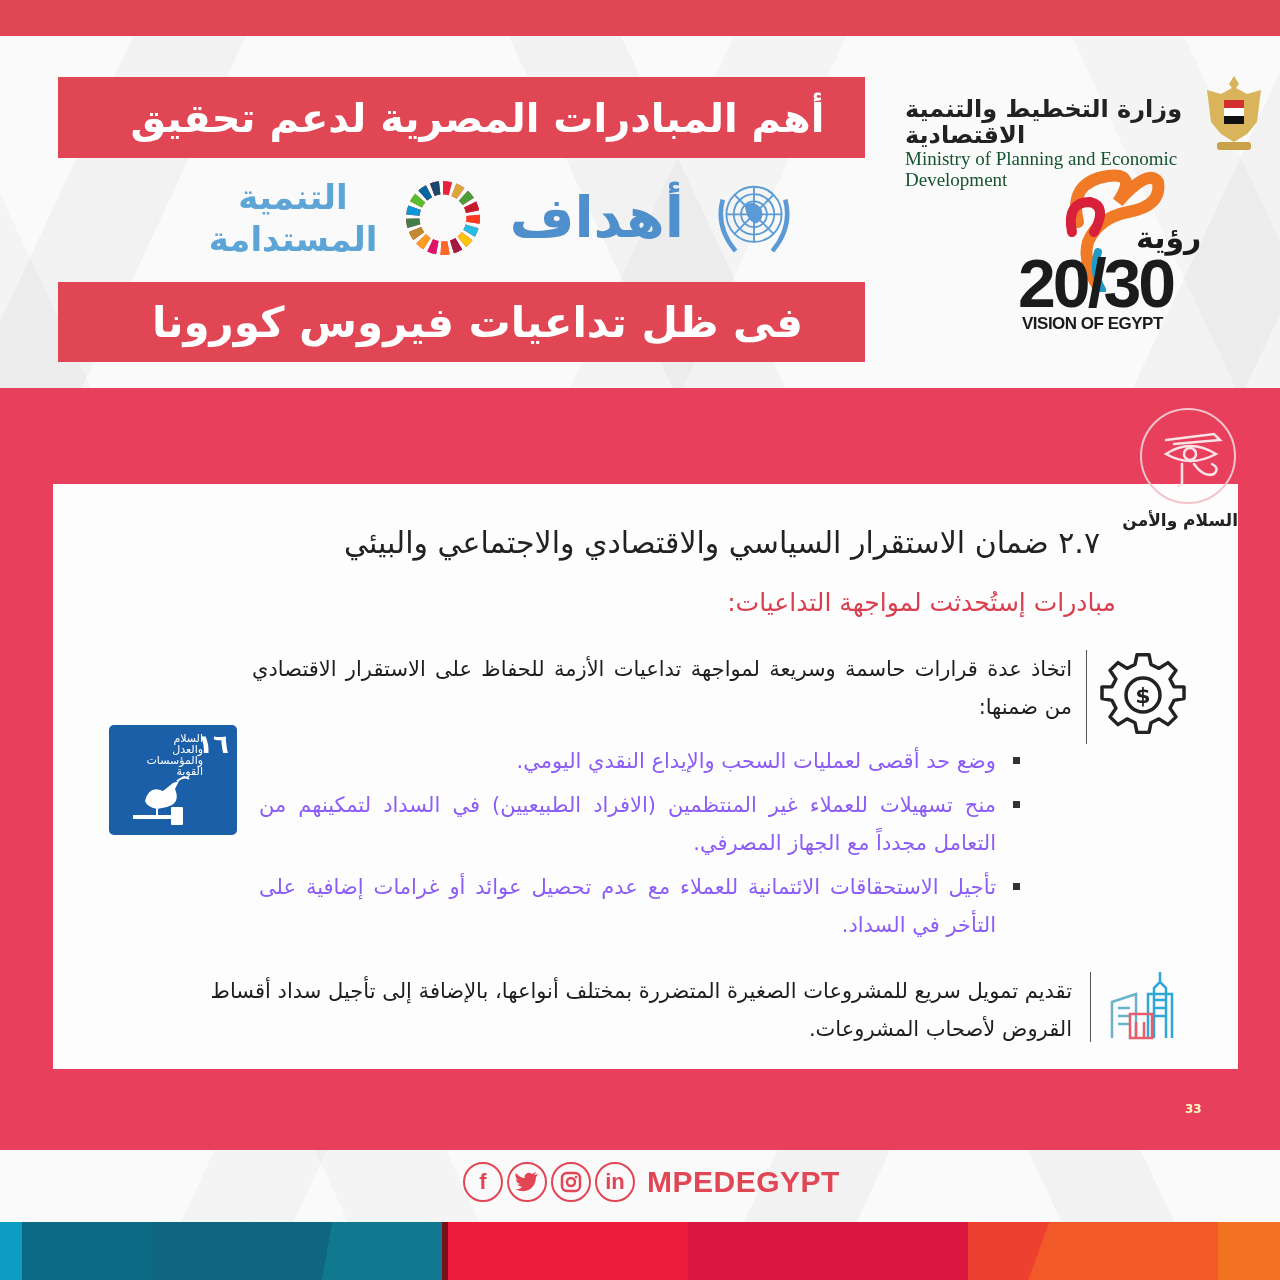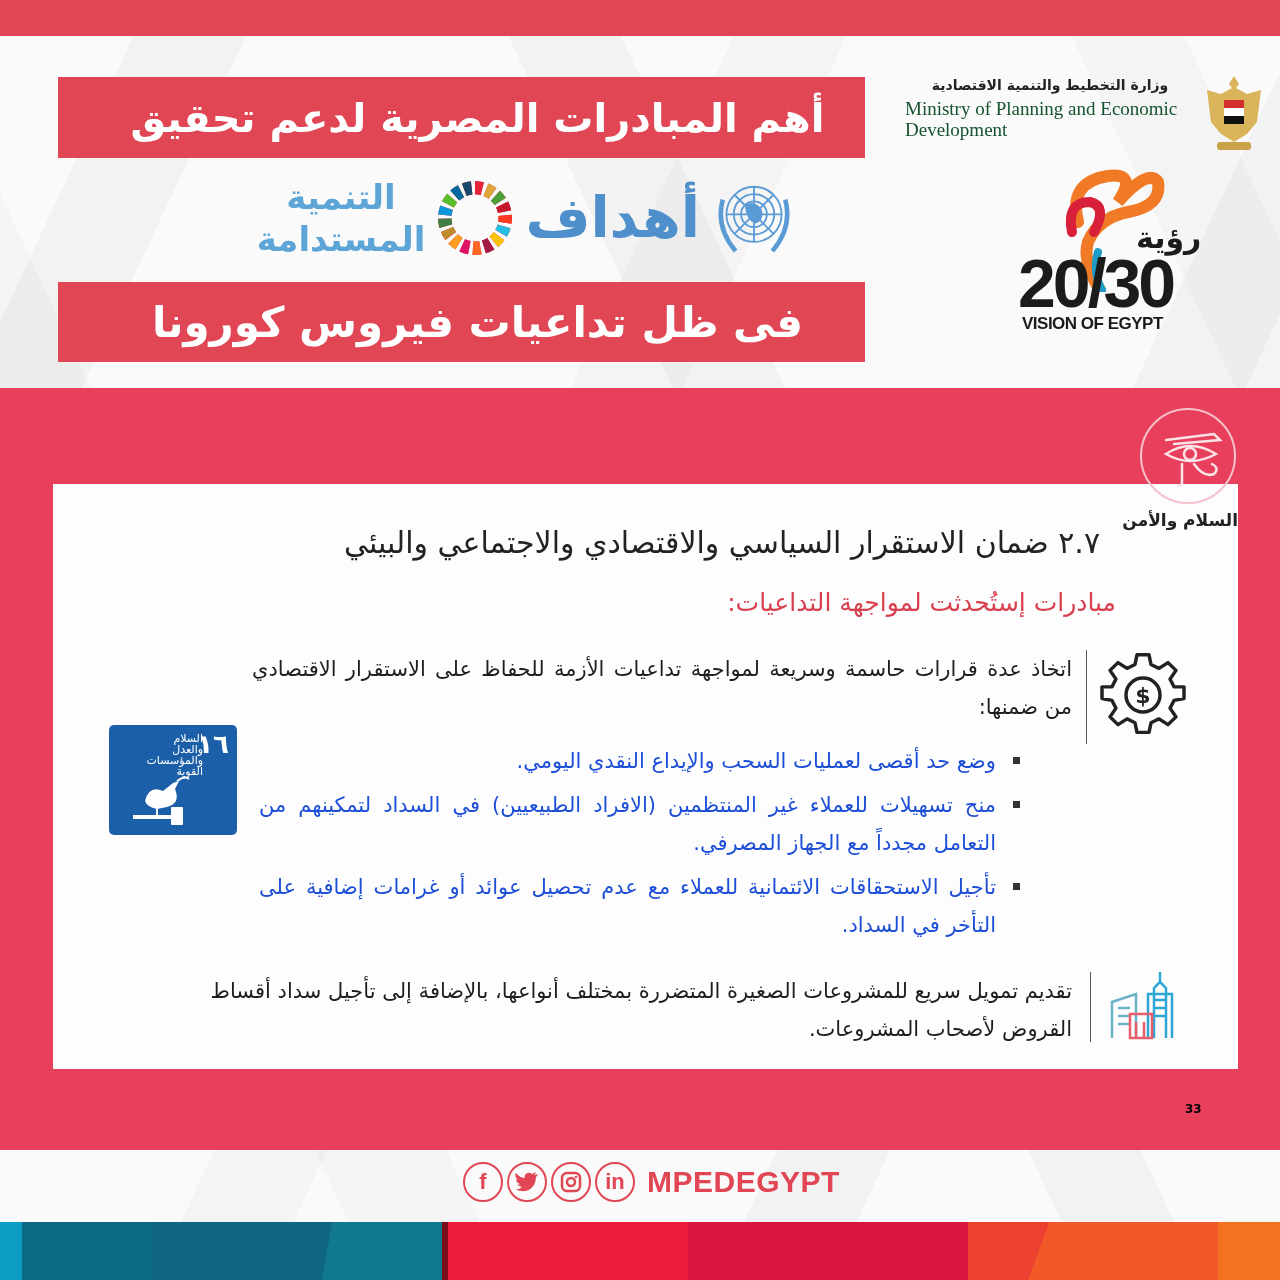--- a/index.html
+++ b/index.html
@@ -26,38 +26,38 @@
     display: flex; align-items: center; justify-content: center;
     font-family: "DejaVu Sans", sans-serif; font-weight: bold;
     direction: rtl;
     padding-left: 32px;
   }
   .banner-1 { top: 77px; height: 81px; font-size: 40px; }
   .banner-2 { top: 282px; height: 80px; font-size: 42px; }
 
   .sdg-row {
     position: absolute; left: 120px; top: 168px; width: 680px; height: 100px;
-    z-index: 2; display: flex; align-items: center; justify-content: flex-end; gap: 8px;
+    z-index: 2; display: flex; align-items: center; justify-content: flex-end; gap: 24px;
   }
   .sdg-text-small {
     color: #5da5d6; font-weight: bold; font-size: 34px; line-height: 42px;
     text-align: center; direction: rtl;
   }
   .sdg-wheel { width: 84px; height: 84px; }
   .sdg-big {
     color: #4f8fcb; font-weight: bold; font-size: 56px; direction: rtl; line-height: 90px;
   }
   .un-emblem { width: 92px; height: 92px; }
 
   .ministry {
     position: absolute; left: 905px; top: 72px; width: 360px; height: 90px; z-index: 2;
     display: flex; align-items: flex-start; gap: 8px;
   }
   .ministry-text { flex: 1; text-align: left; }
-  .ministry-ar { font-size: 14px; font-weight: bold; color: #222; direction: rtl; text-align: center; line-height: 26px; }
+  .ministry-ar { font-size: 24px; font-weight: bold; color: #222; direction: rtl; text-align: left; line-height: 26px; margin-top: 24px; }
   .ministry-en { font-family: "Liberation Serif", serif; font-size: 19px; color: #14532d; line-height: 21px; }
   .eagle { width: 62px; height: 82px; }
 
   .vision {
     position: absolute; left: 1018px; top: 162px; width: 180px; height: 175px; z-index: 2;
   }
   .vision-ribbon { position: absolute; left: 40px; top: 0; width: 110px; height: 130px; }
   .vision-ruya { position: absolute; left: 118px; top: 58px; font-size: 30px; font-weight: bold; color: #1b1b1b; direction: rtl; }
   .vision-year { position: absolute; left: 0; top: 86px; font-family: "Liberation Sans", sans-serif; font-size: 68px; font-weight: bold; color: #1b1b1b; letter-spacing: -3px; line-height: 70px; }
   .vision-sub { position: absolute; left: 4px; top: 152px; font-family: "Liberation Sans", sans-serif; font-size: 17px; font-weight: bold; color: #1b1b1b; letter-spacing: -0.5px; }
@@ -88,31 +88,31 @@
     position: absolute; right: 164px; top: 588px; font-size: 25px; color: #d9404f; direction: rtl; z-index: 3; white-space: nowrap;
   }
   .block {
     position: absolute; z-index: 3; direction: rtl; color: #1e1e1e; font-size: 21px; line-height: 38px;
   }
   .block-1 { right: 208px; top: 650px; width: 820px; text-align: justify; }
   .divider-v { position: absolute; width: 1px; background: #555; z-index: 3; }
   .gear-icon-wrap { position: absolute; left: 1100px; top: 652px; width: 86px; height: 86px; z-index: 3; }
   .city-icon-wrap { position: absolute; left: 1110px; top: 968px; width: 72px; height: 74px; z-index: 3; }
   .bullet-list { position: absolute; right: 256px; top: 742px; width: 765px; z-index: 3; direction: rtl; list-style: none; }
-  .bullet-list li { font-size: 21px; line-height: 38px; color: #1d4ed8; text-align: justify; margin-bottom: 6px; position: relative; padding-right: 28px; }
+  .bullet-list li { font-size: 21px; line-height: 38px; color: #8b5cf6; text-align: justify; margin-bottom: 6px; position: relative; padding-right: 28px; }
   .bullet-list li::before { content: ""; position: absolute; right: 4px; top: 15px; width: 7px; height: 7px; background: #333; }
   .block-2 { right: 208px; top: 972px; width: 920px; }
   .sdg16 {
     position: absolute; left: 109px; top: 725px; width: 128px; height: 110px;
     background: #1b5fa8; border-radius: 5px; z-index: 3; color: #fff; overflow: hidden;
   }
   .sdg16-num { position: absolute; right: 8px; top: 4px; font-size: 26px; font-weight: bold; }
   .sdg16-text { position: absolute; right: 34px; top: 8px; font-size: 11px; line-height: 11px; direction: rtl; text-align: right; width: 60px; }
   .sdg16-dove { position: absolute; left: 18px; top: 48px; width: 72px; height: 56px; }
-  .page-num { position: absolute; left: 1185px; top: 1102px; color: #000000; font-size: 12px; font-weight: bold; z-index: 3; }
+  .page-num { position: absolute; left: 1185px; top: 1102px; color: #fef9c3; font-size: 12px; font-weight: bold; z-index: 3; }
 
   .social {
     position: absolute; left: 463px; top: 1160px; height: 44px; z-index: 2; display: flex; align-items: center; gap: 4px;
   }
   .soc-icon {
     width: 40px; height: 40px; border: 2.5px solid #e04654; border-radius: 50%; color: #e04654;
     display: flex; align-items: center; justify-content: center; font-weight: bold; font-size: 22px; font-family: "Liberation Sans", sans-serif;
   }
   .handle { color: #e04654; font-family: "Liberation Sans", sans-serif; font-weight: bold; font-size: 30px; margin-left: 8px; letter-spacing: 0.5px; }
 

